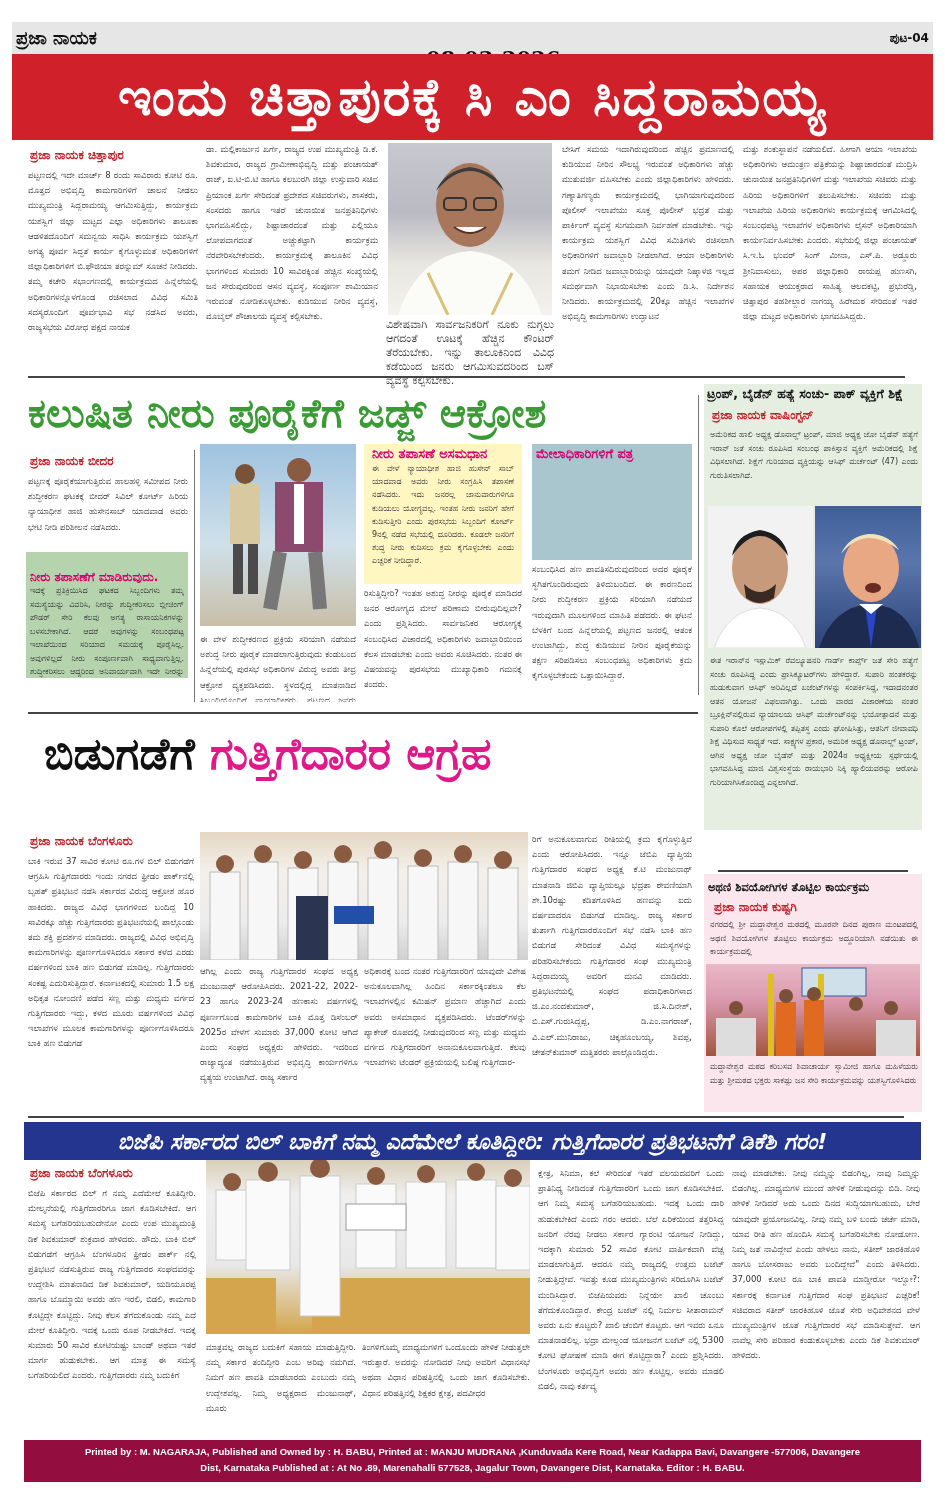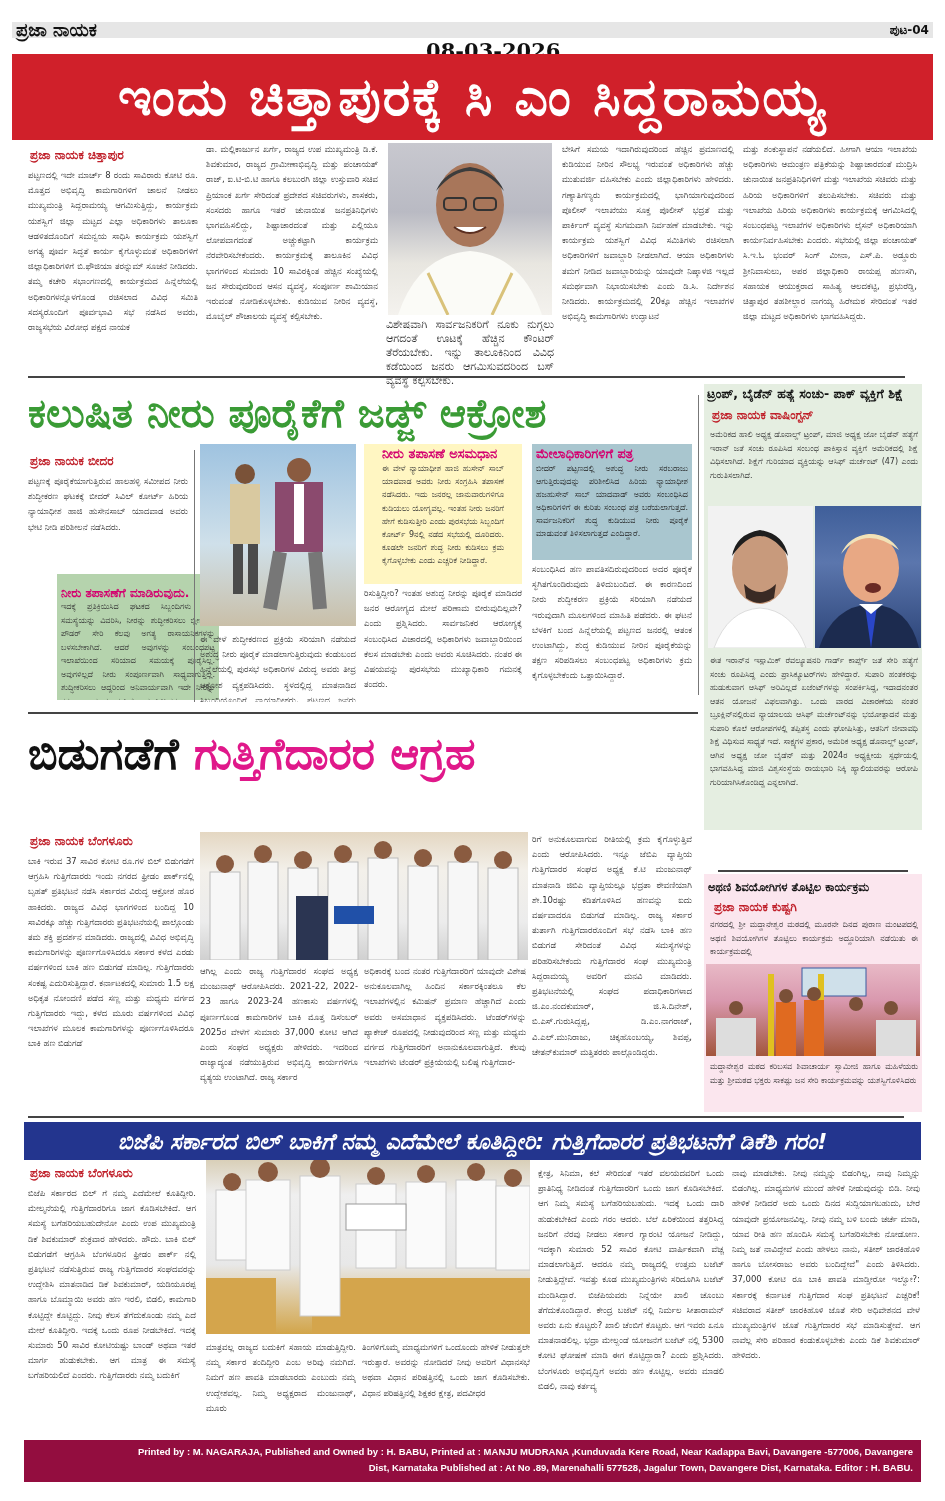--- a/index.html
+++ b/index.html
@@ -1,40 +1,40 @@
 <!DOCTYPE html>
 <html><head>
 <meta charset="utf-8">
 <style>
   * { box-sizing: border-box; margin: 0; padding: 0; }
   body { width: 945px; height: 1501px; background: #ffffff; font-family: "DejaVu Sans", sans-serif; color: #222; position: relative; overflow: hidden; }
   .abs { position: absolute; }
-  .masthead { left: 12px; top: 22px; width: 921px; height: 16px; background: #e6e6e6; display: flex; align-items: center; justify-content: space-between; padding: 0 4px; }
+  .masthead { left: 12px; top: 22px; width: 921px; height: 32px; background: #e6e6e6; display: flex; align-items: center; justify-content: space-between; padding: 0 4px; }
   .masthead .paper { font-size: 18px; font-weight: bold; color: #111; font-family: "DejaVu Sans", sans-serif; }
   .masthead .date { font-size: 21px; font-weight: bold; font-family: "DejaVu Serif", serif; color: #111; margin-top: 40px; }
   .masthead .page { font-size: 12px; font-weight: bold; color: #111; }
   .banner-red { left: 12px; top: 54px; width: 921px; height: 86px; background: #d0202a; color: #fff; font-size: 52px; font-weight: bold; display: flex; align-items: center; justify-content: center; letter-spacing: 2px; white-space: nowrap; overflow: hidden; }
   .col { font-size: 8.5px; line-height: 15.2px; text-align: justify; color: #333; overflow: hidden; }
   .byline { font-size: 12px; font-weight: bold; color: #c0202a; }
   .photo { background: #bbb; overflow: hidden; }
   .hr { height: 2px; background: #444; }
   .green-head { left: 28px; top: 382px; width: 670px; height: 62px; color: #3a9b35; font-size: 40px; font-weight: bold; white-space: nowrap; display: flex; align-items: center; }
   .box-yellow { background: #fff6c2; }
   .box-blue { background: #a9c6cf; }
   .box-green { background: #b5d3ad; }
   .box-mint { background: #e5eee1; }
   .box-pink { background: #fbe6ee; }
   .box-title-pink { color: #d4006f; font-weight: bold; font-size: 13px; }
   .headline37 { left: 28px; top: 724px; width: 670px; font-weight: bold; }
   .h37a { font-size: 38px; color: #111; white-space: nowrap; }
-  .h37b { font-size: 44px; color: #111; white-space: nowrap; margin-top: 4px; }
+  .h37b { font-size: 44px; color: #111; white-space: nowrap; margin-top: 4px; margin-left: 16px; }
   .pink { color: #e0188a; }
   .green { color: #3a8d2e; }
   .blue-banner { left: 24px; top: 1122px; width: 897px; height: 38px; background: #23358e; color: #fff; font-size: 22px; font-weight: bold; display: flex; align-items: center; justify-content: center; white-space: nowrap; overflow: hidden; font-style: italic; }
-  .footer { left: 24px; top: 1440px; width: 897px; height: 42px; background: #930d3f; color: #fff; font-size: 9.5px; font-weight: bold; text-align: right; padding: 4px 8px; line-height: 16px; font-family: "Liberation Sans", sans-serif; }
+  .footer { left: 24px; top: 1440px; width: 897px; height: 42px; background: #930d3f; color: #fff; font-size: 9.5px; font-weight: bold; text-align: center; padding: 4px 8px; line-height: 16px; font-family: "Liberation Sans", sans-serif; }
   .vline { width: 1px; background: #777; }
   .side-title { font-size: 12px; font-weight: bold; color: #111; white-space: nowrap; }
   .caption { font-size: 11px; line-height: 14px; color: #333; text-align: justify; }
 </style>
 </head>
 <body>
 
 <div class="abs masthead">
   <span class="paper">ಪ್ರಜಾ ನಾಯಕ</span>
   <span class="date">08-03-2026</span>
@@ -58,46 +58,45 @@
 </div>
 <div class="abs caption" style="left:386px; top:318px; width:168px; height:52px;">ವಿಶೇಷವಾಗಿ ಸಾರ್ವಜನಿಕರಿಗೆ ನೂಕು ನುಗ್ಗಲು ಆಗದಂತೆ ಊಟಕ್ಕೆ ಹೆಚ್ಚಿನ ಕೌಂಟರ್ ತೆರೆಯಬೇಕು. ಇನ್ನು ತಾಲೂಕಿನಿಂದ ವಿವಿಧ ಕಡೆಯಿಂದ ಜನರು ಆಗಮಿಸುವದರಿಂದ ಬಸ್ ವ್ಯವಸ್ಥೆ ಕಲ್ಪಿಸಬೇಕು.</div>
 <div class="abs col" style="left:562px; top:142px; width:172px; height:226px;">ಬೇಸಿಗೆ ಸಮಯ ಇದಾಗಿರುವುದರಿಂದ ಹೆಚ್ಚಿನ ಪ್ರಮಾಣದಲ್ಲಿ ಕುಡಿಯುವ ನೀರಿನ ಸೌಲಭ್ಯ ಇರುವಂತೆ ಅಧಿಕಾರಿಗಳು ಹೆಚ್ಚು ಮುತುವರ್ಜಿ ವಹಿಸಬೇಕು ಎಂದು ಜಿಲ್ಲಾಧಿಕಾರಿಗಳು ಹೇಳಿದರು. ಗಣ್ಯಾತಿಗಣ್ಯರು ಕಾರ್ಯಕ್ರಮದಲ್ಲಿ ಭಾಗಿಯಾಗುವುದರಿಂದ ಪೊಲೀಸ್ ಇಲಾಖೆಯು ಸೂಕ್ತ ಪೊಲೀಸ್ ಭದ್ರತೆ ಮತ್ತು ಪಾರ್ಕಿಂಗ್ ವ್ಯವಸ್ಥೆ ಸುಗಮವಾಗಿ ನಿರ್ವಹಣೆ ಮಾಡಬೇಕು. ಇನ್ನು ಕಾರ್ಯಕ್ರಮ ಯಶಸ್ವಿಗೆ ವಿವಿಧ ಸಮಿತಿಗಳು ರಚಿಸಲಾಗಿ ಅಧಿಕಾರಿಗಳಿಗೆ ಜವಾಬ್ದಾರಿ ನೀಡಲಾಗಿದೆ. ಆಯಾ ಅಧಿಕಾರಿಗಳು ತಮಗೆ ನೀಡಿದ ಜವಾಬ್ದಾರಿಯನ್ನು ಯಾವುದೇ ನಿಷ್ಕಾಳಜಿ ಇಲ್ಲದೆ ಸಮರ್ಥವಾಗಿ ನಿಭಾಯಿಸಬೇಕು ಎಂದು ಡಿ.ಸಿ. ನಿರ್ದೇಶನ ನೀಡಿದರು. ಕಾರ್ಯಕ್ರಮದಲ್ಲಿ 20ಕ್ಕೂ ಹೆಚ್ಚಿನ ಇಲಾಖೆಗಳ ಅಭಿವೃದ್ಧಿ ಕಾಮಗಾರಿಗಳು ಉದ್ಘಾಟನೆ</div>
 <div class="abs col" style="left:743px; top:142px; width:174px; height:226px;">ಮತ್ತು ಶಂಕುಸ್ಥಾಪನೆ ನಡೆಯಲಿದೆ. ಹೀಗಾಗಿ ಆಯಾ ಇಲಾಖೆಯ ಅಧಿಕಾರಿಗಳು ಆಮಂತ್ರಣ ಪತ್ರಿಕೆಯನ್ನು ಶಿಷ್ಟಾಚಾರದಂತೆ ಮುದ್ರಿಸಿ ಚುನಾಯಿತ ಜನಪ್ರತಿನಿಧಿಗಳಿಗೆ ಮತ್ತು ಇಲಾಖೆಯ ಸಚಿವರು ಮತ್ತು ಹಿರಿಯ ಅಧಿಕಾರಿಗಳಿಗೆ ತಲುಪಿಸಬೇಕು. ಸಚಿವರು ಮತ್ತು ಇಲಾಖೆಯ ಹಿರಿಯ ಅಧಿಕಾರಿಗಳು ಕಾರ್ಯಕ್ರಮಕ್ಕೆ ಆಗಮಿಸಿದಲ್ಲಿ ಸಂಬಂಧಪಟ್ಟ ಇಲಾಖೆಗಳ ಅಧಿಕಾರಿಗಳು ಲೈಸನ್ ಅಧಿಕಾರಿಯಾಗಿ ಕಾರ್ಯನಿರ್ವಹಿಸಬೇಕು ಎಂದರು. ಸಭೆಯಲ್ಲಿ ಜಿಲ್ಲಾ ಪಂಚಾಯತ್ ಸಿ.ಇ.ಓ ಭಂವರ್ ಸಿಂಗ್ ಮೀನಾ, ಎಸ್.ಪಿ. ಅಡ್ಡೂರು ಶ್ರೀನಿವಾಸುಲು, ಅಪರ ಜಿಲ್ಲಾಧಿಕಾರಿ ರಾಯಪ್ಪ ಹುಣಸಗಿ, ಸಹಾಯಕ ಆಯುಕ್ತರಾದ ಸಾಹಿತ್ಯ ಆಲದಕಟ್ಟಿ, ಪ್ರಭುರೆಡ್ಡಿ, ಚಿತ್ತಾಪುರ ತಹಶೀಲ್ದಾರ ನಾಗಯ್ಯ ಹಿರೇಮಠ ಸೇರಿದಂತೆ ಇತರೆ ಜಿಲ್ಲಾ ಮಟ್ಟದ ಅಧಿಕಾರಿಗಳು ಭಾಗವಹಿಸಿದ್ದರು.</div>
 
 <div class="abs hr" style="left:28px; top:376px; width:675px;"></div>
 
 <div class="abs green-head">ಕಲುಷಿತ ನೀರು ಪೂರೈಕೆಗೆ ಜಡ್ಜ್ ಆಕ್ರೋಶ</div>
 <div class="abs byline" style="left:30px; top:454px;">ಪ್ರಜಾ ನಾಯಕ ಬೀದರ</div>
 <div class="abs col" style="left:28px; top:474px; width:160px; height:98px;">ಪಟ್ಟಣಕ್ಕೆ ಪೂರೈಕೆಯಾಗುತ್ತಿರುವ ಹಾಲಹಳ್ಳಿ ಸಮೀಪದ ನೀರು ಶುದ್ಧೀಕರಣ ಘಟಕಕ್ಕೆ ಬೀದರ್ ಸಿವಿಲ್ ಕೋರ್ಟ್ ಹಿರಿಯ ನ್ಯಾಯಾಧೀಶ ಹಾಜಿ ಹುಸೇನಸಾಬ್ ಯಾದವಾಡ ಅವರು ಭೇಟಿ ನೀಡಿ ಪರಿಶೀಲನೆ ನಡೆಸಿದರು.</div>
-<div class="abs box-green" style="left:26px; top:574px; width:162px; height:126px; padding:12px 4px; overflow:hidden;margin-left:31px;">
+<div class="abs box-green" style="left:26px; top:552px; width:162px; height:126px; padding:18px 4px; overflow:hidden;">
   <div class="box-title-pink" style="font-size:12px;">ನೀರು ತಪಾಸಣೆಗೆ ಮಾಡಿರುವುದು.</div>
   <div class="col" style="line-height:13.5px; font-size:8px;">ಇದಕ್ಕೆ ಪ್ರತಿಕ್ರಿಯಿಸಿದ ಘಟಕದ ಸಿಬ್ಬಂದಿಗಳು ತಮ್ಮ ಸಮಸ್ಯೆಯನ್ನು ವಿವರಿಸಿ, ನೀರನ್ನು ಶುದ್ಧೀಕರಿಸಲು ಬ್ಲೀಚಿಂಗ್ ಪೌಡರ್ ಸೇರಿ ಕೆಲವು ಅಗತ್ಯ ರಾಸಾಯನಿಕಗಳನ್ನು ಬಳಸಬೇಕಾಗಿದೆ. ಆದರೆ ಅವುಗಳನ್ನು ಸಂಬಂಧಪಟ್ಟ ಇಲಾಖೆಯಿಂದ ಸರಿಯಾದ ಸಮಯಕ್ಕೆ ಪೂರೈಸಿಲ್ಲ. ಅವುಗಳಿಲ್ಲದೆ ನೀರು ಸಂಪೂರ್ಣವಾಗಿ ಸಾಧ್ಯವಾಗುತ್ತಿಲ್ಲ. ಶುದ್ಧೀಕರಿಸಲು ಆದ್ದರಿಂದ ಅನಿವಾರ್ಯವಾಗಿ ಇದೇ ನೀರನ್ನು ಸರಬರಾಜು ಮಾಡಲಾಗುತ್ತಿದೆ ಎಂದು ತಿಳಿಸಿದರು.</div>
 </div>
 <div class="abs vline" style="left:194px; top:450px; height:252px;"></div>
 <div class="abs photo" style="left:200px; top:444px; width:156px; height:182px; background:linear-gradient(180deg,#9fc3e0 0%,#cfe0ea 55%,#c9bfa8 100%);">
   <svg width="156" height="182" viewBox="0 0 156 182">
     <rect x="30" y="40" width="30" height="60" fill="#d9c9a0"></rect>
     <circle cx="45" cy="30" r="10" fill="#7a5238"></circle>
     <rect x="33" y="100" width="10" height="50" fill="#4b4b4b"></rect>
       <rect x="48" y="100" width="10" height="50" fill="#4b4b4b"></rect>
     <rect x="75" y="38" width="48" height="70" fill="#8b4a6e"></rect>
     <rect x="94" y="40" width="10" height="60" fill="#fff"></rect>
     <circle cx="99" cy="26" r="12" fill="#8a5b40"></circle>
     <path d="M80 108 L70 165 M115 108 L120 165" stroke="#777" stroke-width="14"></path>
   </svg>
 </div>
 <div class="abs col" style="left:200px; top:632px; width:156px; height:70px;">ಈ ವೇಳೆ ಶುದ್ಧೀಕರಣದ ಪ್ರಕ್ರಿಯೆ ಸರಿಯಾಗಿ ನಡೆಯದೆ ಅಶುದ್ಧ ನೀರು ಪೂರೈಕೆ ಮಾಡಲಾಗುತ್ತಿರುವುದು ಕಂಡುಬಂದ ಹಿನ್ನೆಲೆಯಲ್ಲಿ ಪುರಸಭೆ ಅಧಿಕಾರಿಗಳ ವಿರುದ್ಧ ಅವರು ತೀವ್ರ ಆಕ್ರೋಶ ವ್ಯಕ್ತಪಡಿಸಿದರು. ಸ್ಥಳದಲ್ಲಿದ್ದ ಮಾತನಾಡಿದ ಸಿಬ್ಬಂದಿಯೊಂದಿಗೆ ನ್ಯಾಯಾಧೀಶರು, ಪಟ್ಟಣದ ಜನರು ಕುಡಿಯುವ ನೀರಿನ ಬಗ್ಗೆ ಇಷ್ಟು ನಿರ್ಲಕ್ಷ್ಯ ಏಕೆ ತೋರಿಸುತ್ತಿದ್ದೀರಿ?</div>
-<div class="abs box-yellow" style="left:364px; top:444px; width:158px; height:140px; padding:2px 18px; overflow:hidden;">
+<div class="abs box-yellow" style="left:364px; top:444px; width:158px; height:140px; padding:2px 8px; overflow:hidden;">
   <div class="box-title-pink">ನೀರು ತಪಾಸಣೆ ಅಸಮಧಾನ</div>
   <div class="col" style="line-height:13.2px; font-size:8px;">ಈ ವೇಳೆ ನ್ಯಾಯಾಧೀಶ ಹಾಜಿ ಹುಸೇನ್ ಸಾಬ್ ಯಾದವಾಡ ಅವರು ನೀರು ಸಂಗ್ರಹಿಸಿ ತಪಾಸಣೆ ನಡೆಸಿದರು. ಇದು ಜನರಲ್ಲ ಜಾನುವಾರುಗಳಿಗೂ ಕುಡಿಯಲು ಯೋಗ್ಯವಲ್ಲ. ಇಂತಹ ನೀರು ಜನರಿಗೆ ಹೇಗೆ ಕುಡಿಸುತ್ತೀರಿ ಎಂದು ಪುರಸಭೆಯ ಸಿಬ್ಬಂದಿಗೆ ಕೋರ್ಟ್ 9ನಲ್ಲಿ ನಡೆದ ಸಭೆಯಲ್ಲಿ ದೂರಿದರು. ಕೂಡಲೇ ಜನರಿಗೆ ಶುದ್ಧ ನೀರು ಕುಡಿಸಲು ಕ್ರಮ ಕೈಗೊಳ್ಳಬೇಕು ಎಂದು ಎಚ್ಚರಿಕೆ ನೀಡಿದ್ದಾರೆ.</div>
 </div>
 <div class="abs col" style="left:364px; top:586px; width:158px; height:116px;">ರಿಸುತ್ತಿದ್ದೀರಿ? ಇಂತಹ ಅಶುದ್ಧ ನೀರನ್ನು ಪೂರೈಕೆ ಮಾಡಿದರೆ ಜನರ ಆರೋಗ್ಯದ ಮೇಲೆ ಪರಿಣಾಮ ಬೀರುವುದಿಲ್ಲವೇ? ಎಂದು ಪ್ರಶ್ನಿಸಿದರು. ಸಾರ್ವಜನಿಕರ ಆರೋಗ್ಯಕ್ಕೆ ಸಂಬಂಧಿಸಿದ ವಿಚಾರದಲ್ಲಿ ಅಧಿಕಾರಿಗಳು ಜವಾಬ್ದಾರಿಯಿಂದ ಕೆಲಸ ಮಾಡಬೇಕು ಎಂದು ಅವರು ಸೂಚಿಸಿದರು. ನಂತರ ಈ ವಿಷಯವನ್ನು ಪುರಸಭೆಯ ಮುಖ್ಯಾಧಿಕಾರಿ ಗಮನಕ್ಕೆ ತಂದರು.</div>
 <div class="abs box-blue" style="left:532px; top:444px; width:160px; height:116px; padding:2px 4px; overflow:hidden;">
   <div class="box-title-pink">ಮೇಲಾಧಿಕಾರಿಗಳಿಗೆ ಪತ್ರ</div>
-  <div class="col" style="line-height:13px; font-size:8px; color:#222;">ಬೀದರ್ ಪಟ್ಟಣದಲ್ಲಿ ಅಶುದ್ಧ ನೀರು ಸರಬರಾಜು ಆಗುತ್ತಿರುವುದನ್ನು ಪರಿಶೀಲಿಸಿದ ಹಿರಿಯ ನ್ಯಾಯಾಧೀಶ ಹಜಹುಸೇನ್ ಸಾಬ್ ಯಾದವಾಡ್ ಅವರು ಸಂಬಂಧಿಸಿದ ಅಧಿಕಾರಿಗಳಿಗೆ ಈ ಕುರಿತು ಸಂಬಂಧ ಪತ್ರ ಬರೆಯಲಾಗುತ್ತದೆ. ಸಾರ್ವಜನಿಕರಿಗೆ ಶುದ್ಧ ಕುಡಿಯುವ ನೀರು ಪೂರೈಕೆ ಮಾಡುವಂತೆ ತಿಳಿಸಲಾಗುತ್ತದೆ ಎಂದಿದ್ದಾರೆ.</div>
 </div>
 <div class="abs col" style="left:532px; top:562px; width:160px; height:140px;">ಸಂಬಂಧಿಸಿದ ಹಣ ಪಾವತಿಸದಿರುವುದರಿಂದ ಅದರ ಪೂರೈಕೆ ಸ್ಥಗಿತಗೊಂಡಿರುವುದು ತಿಳಿದುಬಂದಿದೆ. ಈ ಕಾರಣದಿಂದ ನೀರು ಶುದ್ಧೀಕರಣ ಪ್ರಕ್ರಿಯೆ ಸರಿಯಾಗಿ ನಡೆಯದೆ ಇರುವುದಾಗಿ ಮೂಲಗಳಿಂದ ಮಾಹಿತಿ ಪಡೆದರು. ಈ ಘಟನೆ ಬೆಳಕಿಗೆ ಬಂದ ಹಿನ್ನೆಲೆಯಲ್ಲಿ ಪಟ್ಟಣದ ಜನರಲ್ಲಿ ಆತಂಕ ಉಂಟಾಗಿದ್ದು, ಶುದ್ಧ ಕುಡಿಯುವ ನೀರಿನ ಪೂರೈಕೆಯನ್ನು ತಕ್ಷಣ ಸರಿಪಡಿಸಲು ಸಂಬಂಧಪಟ್ಟ ಅಧಿಕಾರಿಗಳು ಕ್ರಮ ಕೈಗೊಳ್ಳಬೇಕೆಂದು ಒತ್ತಾಯಿಸಿದ್ದಾರೆ.</div>
 
 <div class="abs hr" style="left:700px; top:376px; width:205px;"></div>
 <div class="abs vline" style="left:698px; top:395px; height:300px;"></div>
 <div class="abs box-mint" style="left:704px; top:384px; width:218px; height:446px;"></div>
 <div class="abs side-title" style="left:707px; top:386px; width:214px; font-size:12.5px; overflow:hidden;">ಟ್ರಂಪ್, ಬೈಡೆನ್ ಹತ್ಯೆ ಸಂಚು- ಪಾಕ್ ವ್ಯಕ್ತಿಗೆ ಶಿಕ್ಷೆ</div>
 <div class="abs byline" style="left:712px; top:408px;">ಪ್ರಜಾ ನಾಯಕ ವಾಷಿಂಗ್ಟನ್</div>
 <div class="abs col" style="left:710px; top:428px; width:208px; height:72px; line-height:13.5px; font-size:8px;">ಅಮೆರಿಕದ ಹಾಲಿ ಅಧ್ಯಕ್ಷ ಡೊನಾಲ್ಡ್ ಟ್ರಂಪ್, ಮಾಜಿ ಅಧ್ಯಕ್ಷ ಜೋ ಬೈಡೆನ್ ಹತ್ಯೆಗೆ ಇರಾನ್ ಜತೆ ಸಂಚು ರೂಪಿಸಿದ ಸಂಬಂಧ ಪಾಕಿಸ್ತಾನ ವ್ಯಕ್ತಿಗೆ ಅಮೆರಿಕದಲ್ಲಿ ಶಿಕ್ಷೆ ವಿಧಿಸಲಾಗಿದೆ. ಶಿಕ್ಷೆಗೆ ಗುರಿಯಾದ ವ್ಯಕ್ತಿಯನ್ನು ಆಸಿಫ್ ಮರ್ಚೆಂಟ್ (47) ಎಂದು ಗುರುತಿಸಲಾಗಿದೆ.</div>
 <div class="abs photo" style="left:708px; top:506px; width:105px; height:142px; background:#f2f2f2;">

